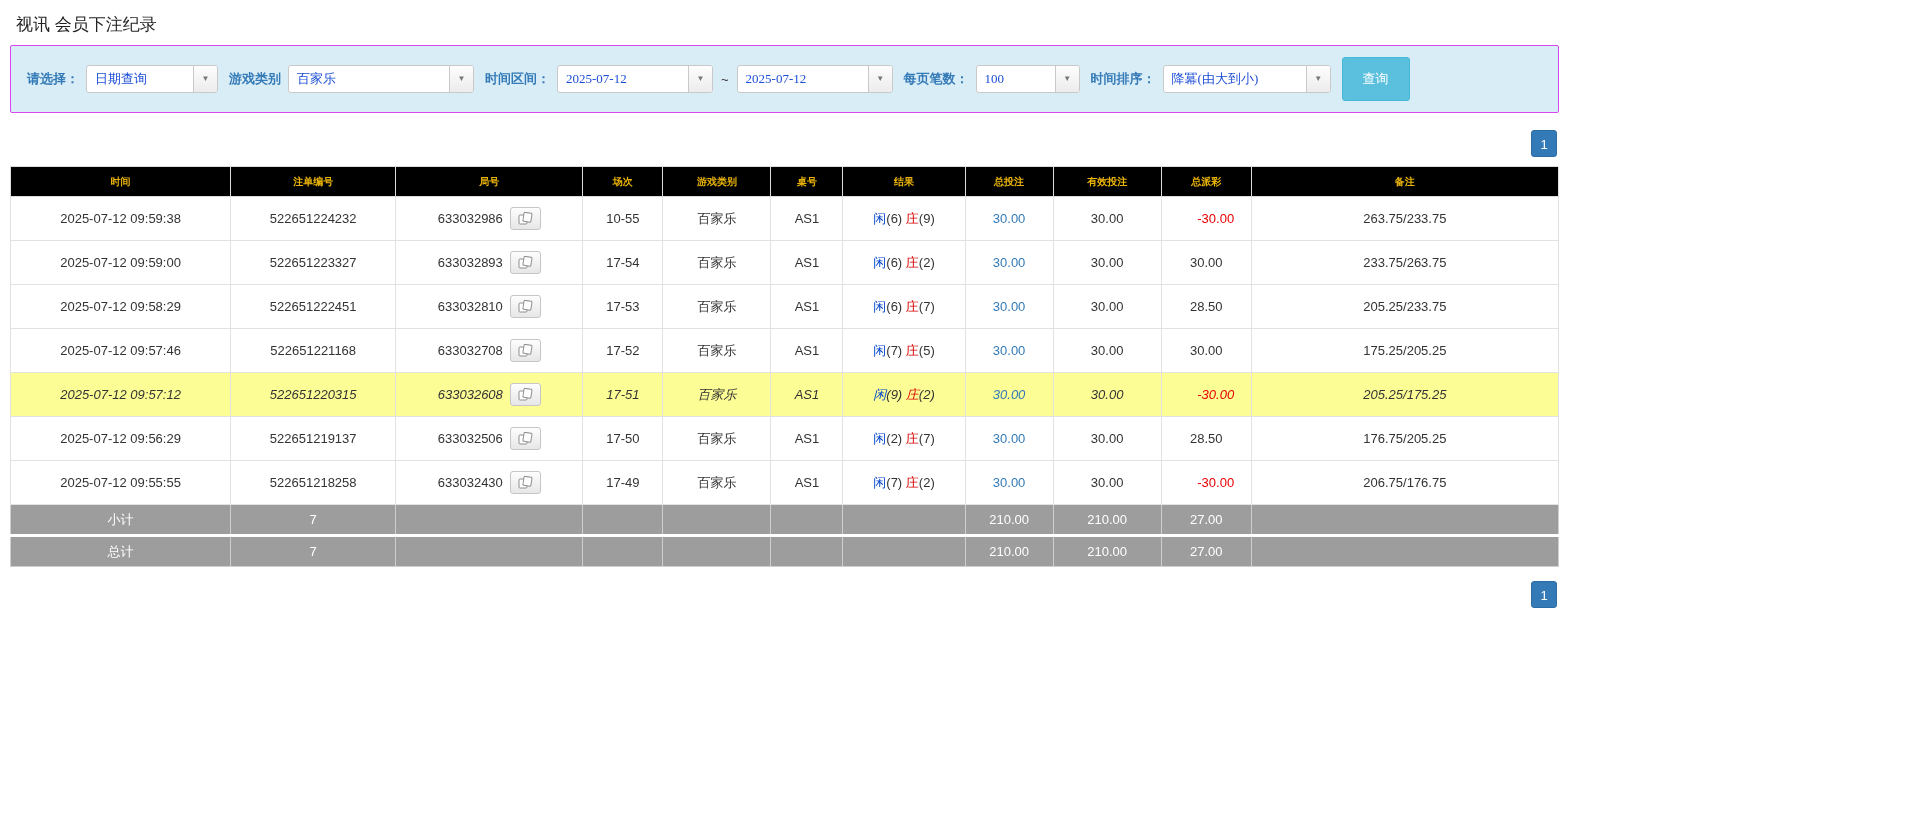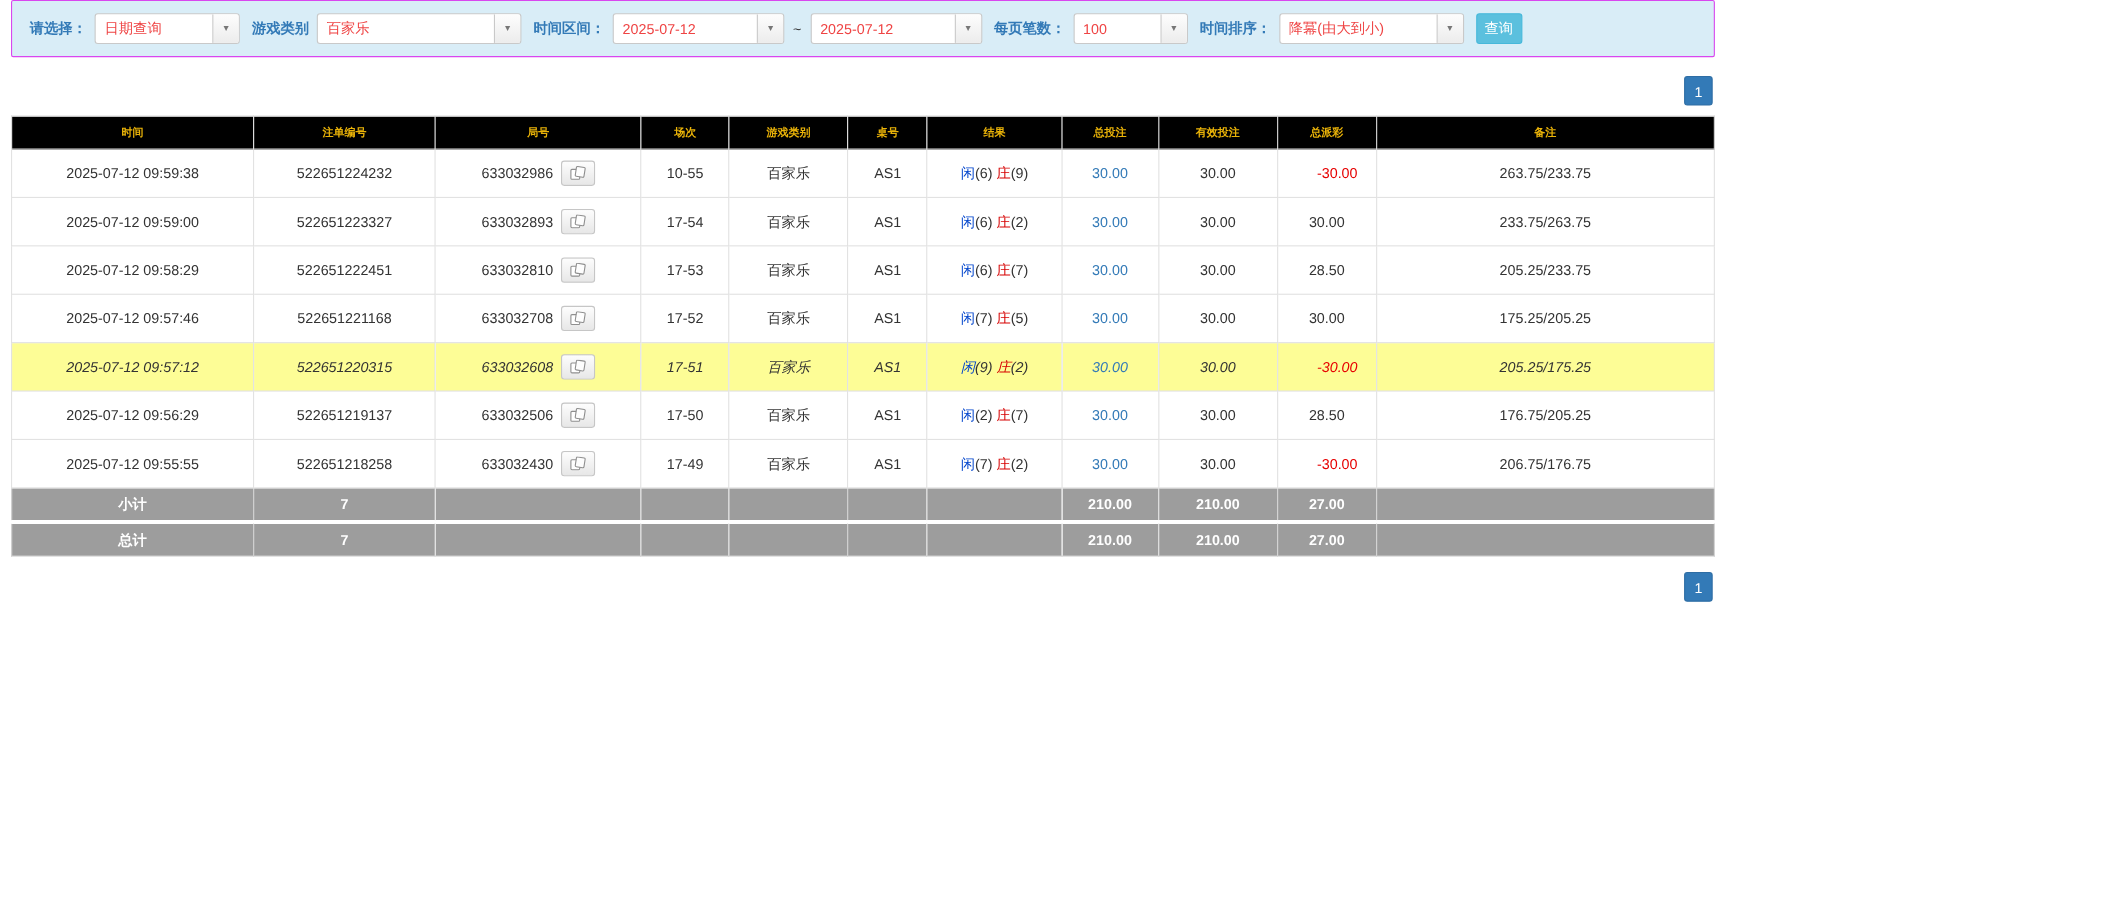--- a/index.html
+++ b/index.html
@@ -16,32 +16,32 @@
   
   .filter-bar {
     background: var(--filter-bg, #d9edf7);
     border: 1px solid #d946ef; border-radius: 2px;
     padding: 11px 14px; display: flex; align-items: center; gap: 7px;
   }
   .filter-label { color: var(--accent, #337ab7); font-weight: bold; white-space: nowrap; margin-left: 4px; }
   .filter-label.first { margin-left: 2px; }
   .combo { display: flex; background: #fff; border: 1px solid #c9c9c9; border-radius: 3px; height: 28px; overflow: hidden; flex: 0 0 auto; }
   .combo input {
-    border: 0; outline: 0; padding: 12px 8px; font-size: 13px; color: #ef4444;
-    width: 100%; font-family: Liberation Sans, sans-serif; background: transparent;
+    border: 0; outline: 0; padding: 12px 8px; font-size: 13px; color: #1d4ed8;
+    width: 100%; font-family: Liberation Serif, serif; background: transparent;
   }
   .combo .arrow-btn {
     flex: 0 0 24px; width: 24px; border: 0; border-left: 1px solid #c9c9c9;
     background: linear-gradient(#fdfdfd, #ececec); cursor: pointer;
     display: flex; align-items: center; justify-content: center; padding: 0;
   }
   .combo .caret { color: #777; font-size: 8px; line-height: 1; }
   .tilde { color: #333; padding: 0 1px; }
   .search-btn {
-    height: 28px; padding: 0 7px; margin-left: 4px;
+    height: 44px; padding: 0 20px; margin-left: 4px;
     background: var(--button, #5bc0de); border: 1px solid #46b8da; border-radius: 3px;
     color: #fff; font-size: 13px; font-family: inherit; cursor: pointer;
   }
 
   
   .summary-bar {
     margin-top: 14px; background: var(--summary-bg, #dff0d8);
     border: 1px solid #d6e9c6; border-radius: 3px;
     height: 44px; padding: 0 16px;
     display: flex; align-items: center; justify-content: space-between;
@@ -78,30 +78,31 @@
 
   .round-wrap { display: inline-flex; align-items: center; gap: 7px; }
   .card-btn {
     width: 31px; height: 23px; border: 1px solid #c6c6c6; border-radius: 3px;
     background: linear-gradient(#fdfdfd, #e7e7e7); cursor: pointer;
     display: inline-flex; align-items: center; justify-content: center; padding: 0;
   }
 
   
   .records tr.footer-row td {
-    background: var(--footer-bg, #9d9d9d); color: #fff; font-weight: bold;
+    background: var(--footer-bg, #9d9d9d); color: #fff; font-weight: normal;
     height: 31px; border: 1px solid #cfcfcf;
   }
   .records tr.total-row td { border-top: 3px solid #fff; }
 </style>
 </head>
 <body>
 
 <div class="container">
 
+  <div class="page-title">视讯 会员下注纪录</div>
 
   <div class="filter-bar">
     <span class="filter-label first">请选择：</span>
     <div class="combo" style="width:132px">
       <input readonly="" value="日期查询" style="">
       <button class="arrow-btn">
           <span class="caret">▼</span>
         </button>
     </div>
 

